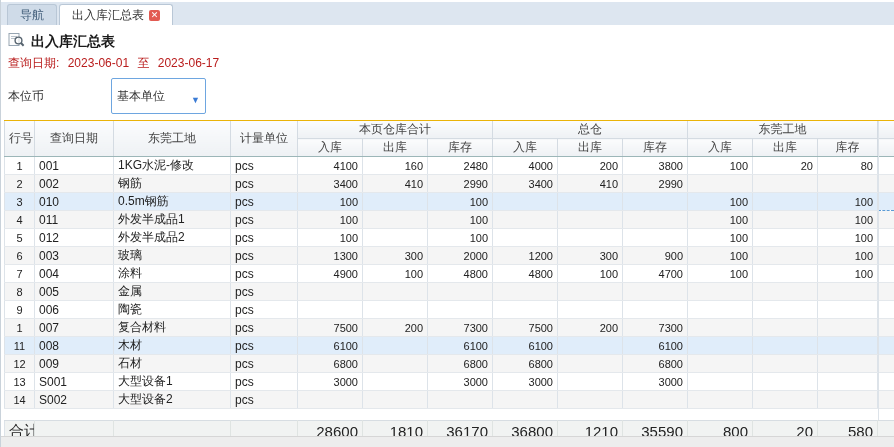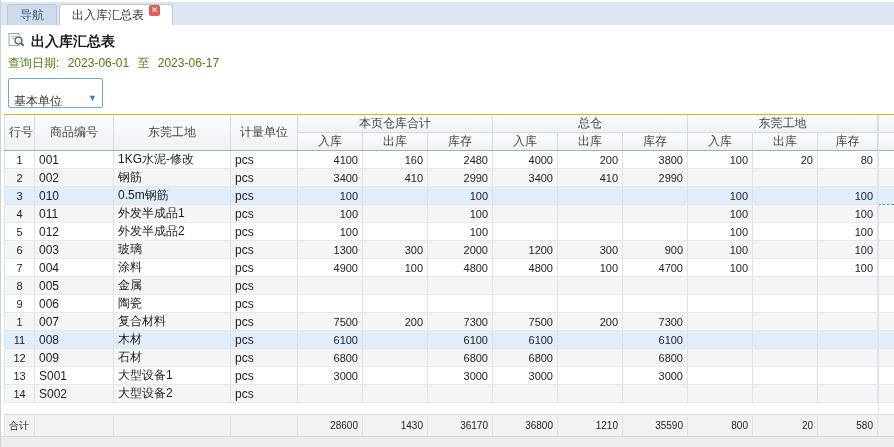--- a/index.html
+++ b/index.html
@@ -5,56 +5,56 @@
   html,body{margin:0;padding:0;background:#fff;}
   .app{
     width:894px;height:447px;overflow:hidden;position:relative;
     font-family:"Liberation Sans","DejaVu Sans",sans-serif;font-size:12px;color:#333;
     background:#fff;border-left:1px solid #c9d2da;box-sizing:border-box;
   }
   
   .tabbar{height:25px;background:#dde6f0;padding:4px 0 0 6px;box-sizing:border-box;display:flex;align-items:flex-end;border-top:2px solid #fff;}
   .tab{height:21px;line-height:20px;padding:0 12px;margin-right:2px;font-size:12px;
        border:1px solid #b9c7d6;border-bottom:none;border-radius:3px 3px 0 0;
-       display:flex;gap:5px;cursor:default;box-sizing:border-box;}
+       display:flex;align-items:center;gap:5px;cursor:default;box-sizing:border-box;}
   .tab.inactive{background:#cfdbe8;color:#44607c;}
   .tab.active{background:#ffffff;color:#333;}
   .closeicon{display:inline-block;width:11px;height:11px;background:#e25b52;border-radius:2px;
        color:#fff;font-size:9px;line-height:11px;text-align:center;font-weight:bold;}
   
   .content{padding:0 0 0 3px;}
   .titlerow{display:flex;align-items:center;gap:6px;padding:7px 0 2px 4px;}
   .title{font-size:14px;font-weight:bold;color:#1a1a1a;}
-  .daterow{padding:2px 0 3px 4px;color:#4d7c0f;}
+  .daterow{padding:2px 0 3px 4px;color:#b91c1c;}
   .daterow span{margin-right:5px;}
   .currow{display:flex;align-items:center;padding:3px 0 6px 4px;}
   .curlabel{width:103px;}
-  .select{width:95px;height:28px;border:1px solid #6ea6e0;border-radius:2px;background:#fff;
-       display:flex;align-items:flex-start;justify-content:space-between;padding:14px 5px;box-sizing:border-box;cursor:default;}
+  .select{width:95px;height:36px;border:1px solid #6ea6e0;border-radius:2px;background:#fff;
+       display:flex;align-items:flex-end;justify-content:space-between;padding:8px 5px;box-sizing:border-box;cursor:default;}
   .select .arrow{color:#3a7bd5;font-size:9px;}
   
   .grid{position:relative;height:324px;border-top:1px solid #eab308;overflow:hidden;}
   table{border-collapse:collapse;table-layout:fixed;width:891px;}
   th,td{box-sizing:border-box;overflow:hidden;white-space:nowrap;padding:0 4px;}
   thead th{background:linear-gradient(#fbfcfd,#eef1f4);border:1px solid #d4dbe2;border-top:none;
        font-weight:normal;color:#444;text-align:center;height:16px;font-size:12px;}
   thead tr.sub th{border-bottom:1px solid #9cb6b8;}
   thead th.fixed{border-bottom:1px solid #9cb6b8;}
   tbody td{height:17px;border-right:1px solid #dde3e9;border-bottom:1px solid #e4e8ec;font-size:11px;color:#222;}
   tbody td:first-child{border-left:1px solid #dde3e9;}
   tbody tr.alt td{background:#f5f5f5;}
   tbody tr.hl td{background:#e0edfa;}
   td.c{text-align:center;}
   td.l{text-align:left;font-size:12px;}
   td.r{text-align:right;}
   td.focuscell{border:1px dashed #5b9bd5 !important;background:#eaf3fc;}
   .vline{position:absolute;left:874px;top:0;bottom:17px;width:1px;background:#dde3e9;}
   .totaltable{position:absolute;left:0;bottom:0;}
   .totaltable td{height:24px;background:#f1f3f2;border-right:1px solid #dfe4e2;border-top:1px solid #d7dde2;
-       border-bottom:2px solid #7aaede;font-size:10px;color:#222;}
+       border-bottom:2px solid #7aaede;font-size:15px;color:#222;}
   
   .pager{height:23px;display:flex;align-items:center;gap:4px;padding:2px 0 0 6px;color:#333;}
   .pager .info{margin-right:10px;}
   .parrow{font-size:10px;}
   .parrow.prev{color:#a3aebc;}
   .parrow.next{color:#6f9fd8;}
   .psep{color:#8fb4e8;}
   .pcur{display:inline-block;min-width:15px;height:16px;line-height:16px;text-align:center;
        background:linear-gradient(#6aa5e4,#4a8ad2);border:1px solid #3f7fc4;border-radius:2px;
        color:#fff;font-size:11px;padding:0 2px;}
@@ -94,20 +94,21 @@
     </div>
 
     <div class="daterow">
       <span>查询日期:</span>
       <span>2023-06-01</span>
       <span>至</span>
       <span>2023-06-17</span>
     </div>
 
     <div class="currow">
+      <span class="curlabel">本位币</span>
       <div class="select">
         <span>基本单位</span>
         <span class="arrow">▼</span>
       </div>
     </div>
 
     <div class="grid">
       <table>
           <colgroup>
             <col style="width: 30px;">
@@ -121,21 +122,21 @@
             <col style="width: 65px;">
             <col style="width: 65px;">
             <col style="width: 65px;">
             <col style="width: 65px;">
             <col style="width: 60px;">
             <col style="width: 17px;">
           </colgroup>
           <thead>
             <tr>
               <th class="fixed" rowspan="2">行号</th>
-              <th class="fixed" rowspan="2">商品编号</th>
+              <th class="fixed" rowspan="2">查询日期</th>
               <th class="fixed" rowspan="2">东莞工地</th>
               <th class="fixed" rowspan="2">计量单位</th>
               <th class="grp" colspan="3">本页仓库合计</th>
               <th class="grp" colspan="3">总仓</th>
               <th class="grp" colspan="3">东莞工地</th>
               <th class="grp"></th>
             </tr>
             <tr class="sub">
               <th>入库</th>
               <th>出库</th>
@@ -394,21 +395,21 @@
             <col style="width: 60px;">
             <col style="width: 17px;">
           </colgroup>
           <tbody>
             <tr>
               <td class="l">合计</td>
               <td></td>
               <td></td>
               <td></td>
               <td class="r">28600</td>
-              <td class="r">1430</td>
+              <td class="r">1810</td>
               <td class="r">36170</td>
               <td class="r">36800</td>
               <td class="r">1210</td>
               <td class="r">35590</td>
               <td class="r">800</td>
               <td class="r">20</td>
               <td class="r">580</td>
               <td></td>
             </tr>
           </tbody>

